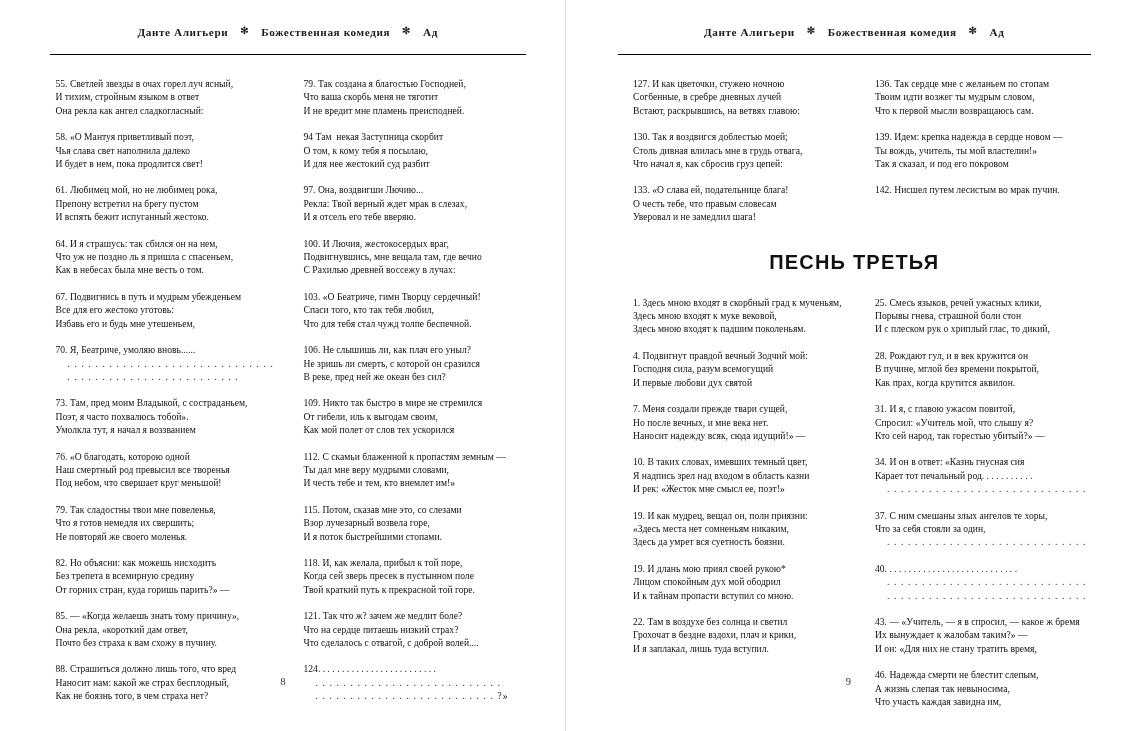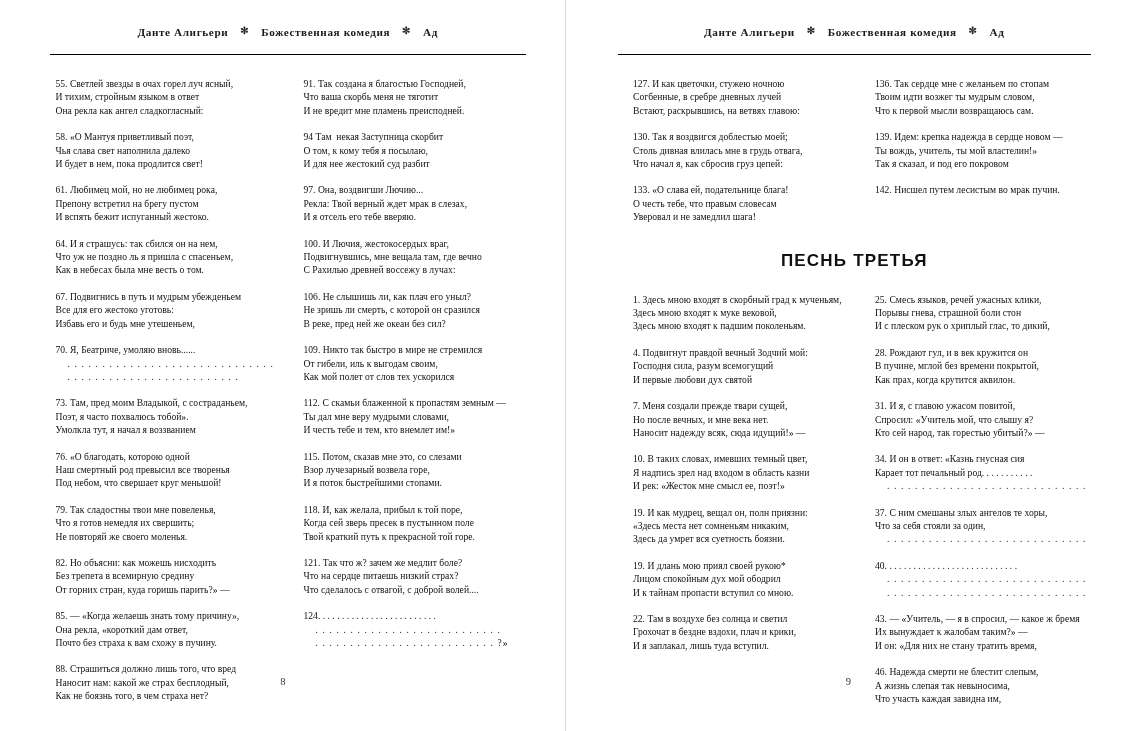--- a/index.html
+++ b/index.html
@@ -87,21 +87,21 @@
     font-size: 9.6px;
     line-height: 13.4px;
     letter-spacing: 1.1px;
     padding-left: 12px;
     white-space: pre-wrap;
   }
   .canto-title {
     text-align: center;
     font-family: "Liberation Sans", sans-serif;
     font-weight: bold;
-    font-size: 17px;
+    font-size: 20px;
     letter-spacing: 1.2px;
     margin: 14px 0 22px 0;
   }
   .folio {
     position: absolute;
     bottom: 44px;
     width: 100%;
     left: 0;
     text-align: center;
     font-size: 10.5px;
@@ -184,38 +184,43 @@
             <div class="line">Почто без страха к вам схожу в пучину.</div>
           </div>
           <div class="stanza">
             <div class="line">88. Страшиться должно лишь того, что вред</div>
             <div class="line">Наносит нам: какой же страх бесплодный,</div>
             <div class="line">Как не боязнь того, в чем страха нет?</div>
           </div>
         </div>
         <div class="col">
           <div class="stanza">
-            <div class="line">91. Так создана я благостью Господней,</div>
+            <div class="line">79. Так создана я благостью Господней,</div>
             <div class="line">Что ваша скорбь меня не тяготит</div>
             <div class="line">И не вредит мне пламень преисподней.</div>
           </div>
           <div class="stanza">
             <div class="line">94 Там  некая Заступница скорбит</div>
             <div class="line">О том, к кому тебя я посылаю,</div>
             <div class="line">И для нее жестокий суд разбит</div>
           </div>
           <div class="stanza">
             <div class="line">97. Она, воздвигши Лючию...</div>
             <div class="line">Рекла: Твой верный ждет мрак в слезах,</div>
             <div class="line">И я отсель его тебе вверяю.</div>
           </div>
           <div class="stanza">
             <div class="line">100. И Лючия, жестокосердых враг,</div>
             <div class="line">Подвигнувшись, мне вещала там, где вечно</div>
             <div class="line">С Рахилью древней воссежу в лучах:</div>
+          </div>
+          <div class="stanza">
+            <div class="line">103. «О Беатриче, гимн Творцу сердечный!</div>
+            <div class="line">Спаси того, кто так тебя любил,</div>
+            <div class="line">Что для тебя стал чужд толпе беспечной.</div>
           </div>
           <div class="stanza">
             <div class="line">106. Не слышишь ли, как плач его уныл?</div>
             <div class="line">Не зришь ли смерть, с которой он сразился</div>
             <div class="line">В реке, пред ней же океан без сил?</div>
           </div>
           <div class="stanza">
             <div class="line">109. Никто так быстро в мире не стремился</div>
             <div class="line">От гибели, иль к выгодам своим,</div>
             <div class="line">Как мой полет от слов тех ускорился</div>

